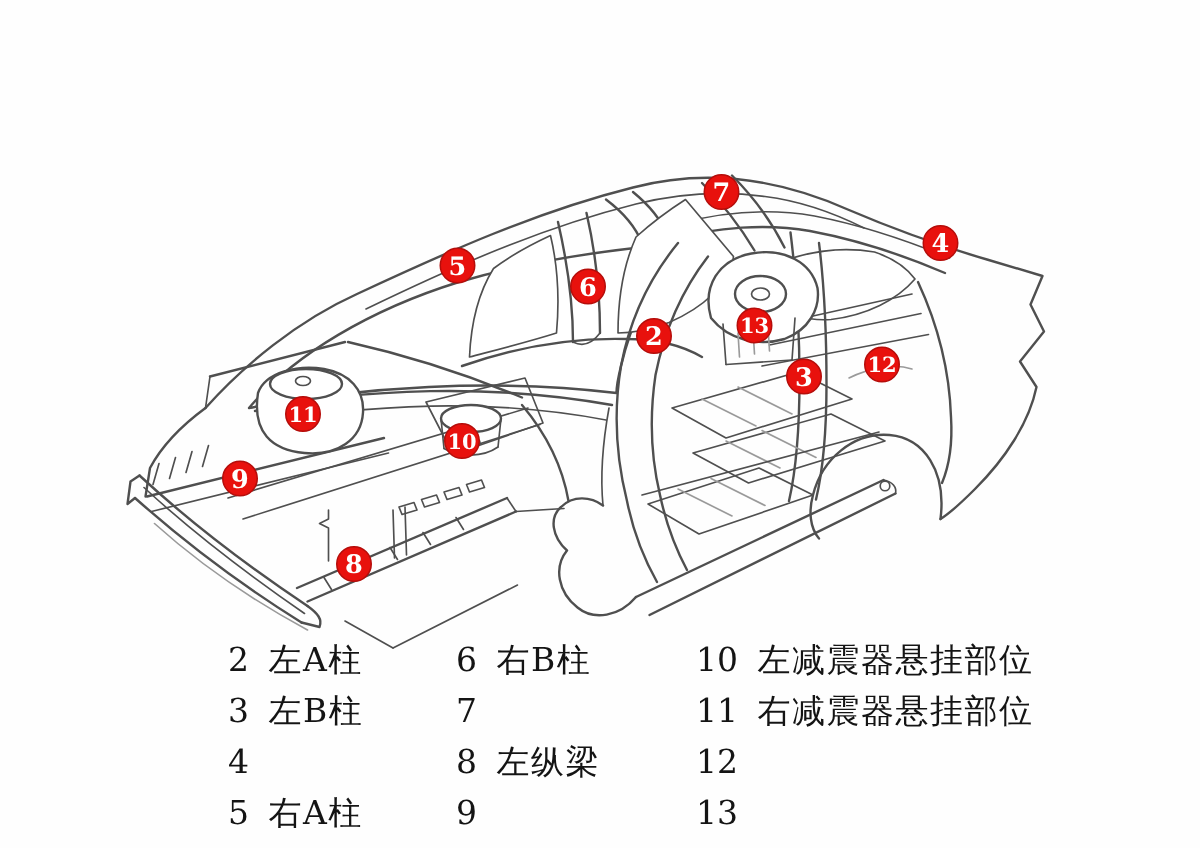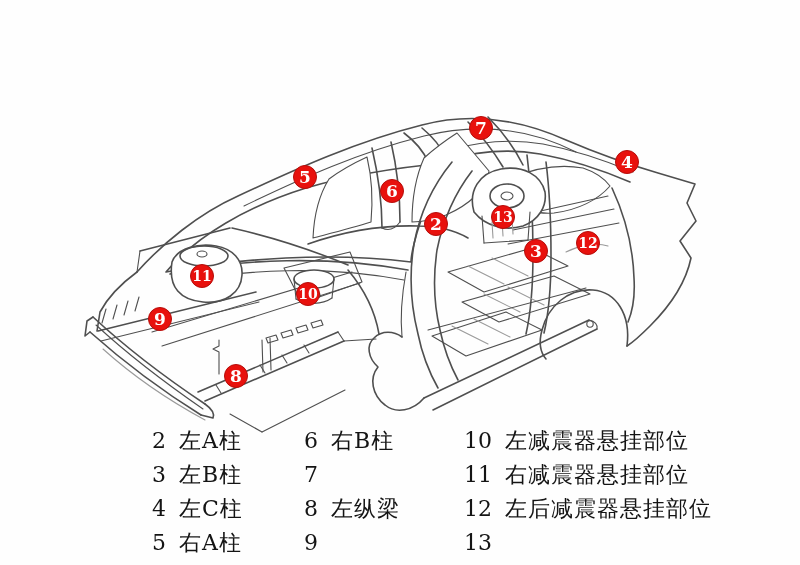--- a/index.html
+++ b/index.html
@@ -222,21 +222,20 @@
         <div class="legend-row">
           <span class="num">2</span>
           <span class="label">左A柱</span>
         </div>
         <div class="legend-row">
           <span class="num">3</span>
           <span class="label">左B柱</span>
         </div>
         <div class="legend-row">
           <span class="num">4</span>
-          <span class="label">左C柱</span>
         </div>
         <div class="legend-row">
           <span class="num">5</span>
           <span class="label">右A柱</span>
         </div>
       </div>
       <div class="legend-col c2">
         <div class="legend-row">
           <span class="num">6</span>
           <span class="label">右B柱</span>
@@ -256,20 +255,19 @@
         <div class="legend-row">
           <span class="num">10</span>
           <span class="label">左减震器悬挂部位</span>
         </div>
         <div class="legend-row">
           <span class="num">11</span>
           <span class="label">右减震器悬挂部位</span>
         </div>
         <div class="legend-row">
           <span class="num">12</span>
-          <span class="label">左后减震器悬挂部位</span>
         </div>
         <div class="legend-row">
           <span class="num">13</span>
         </div>
       </div>
     </div>
 </div>
 
 </body></html>

